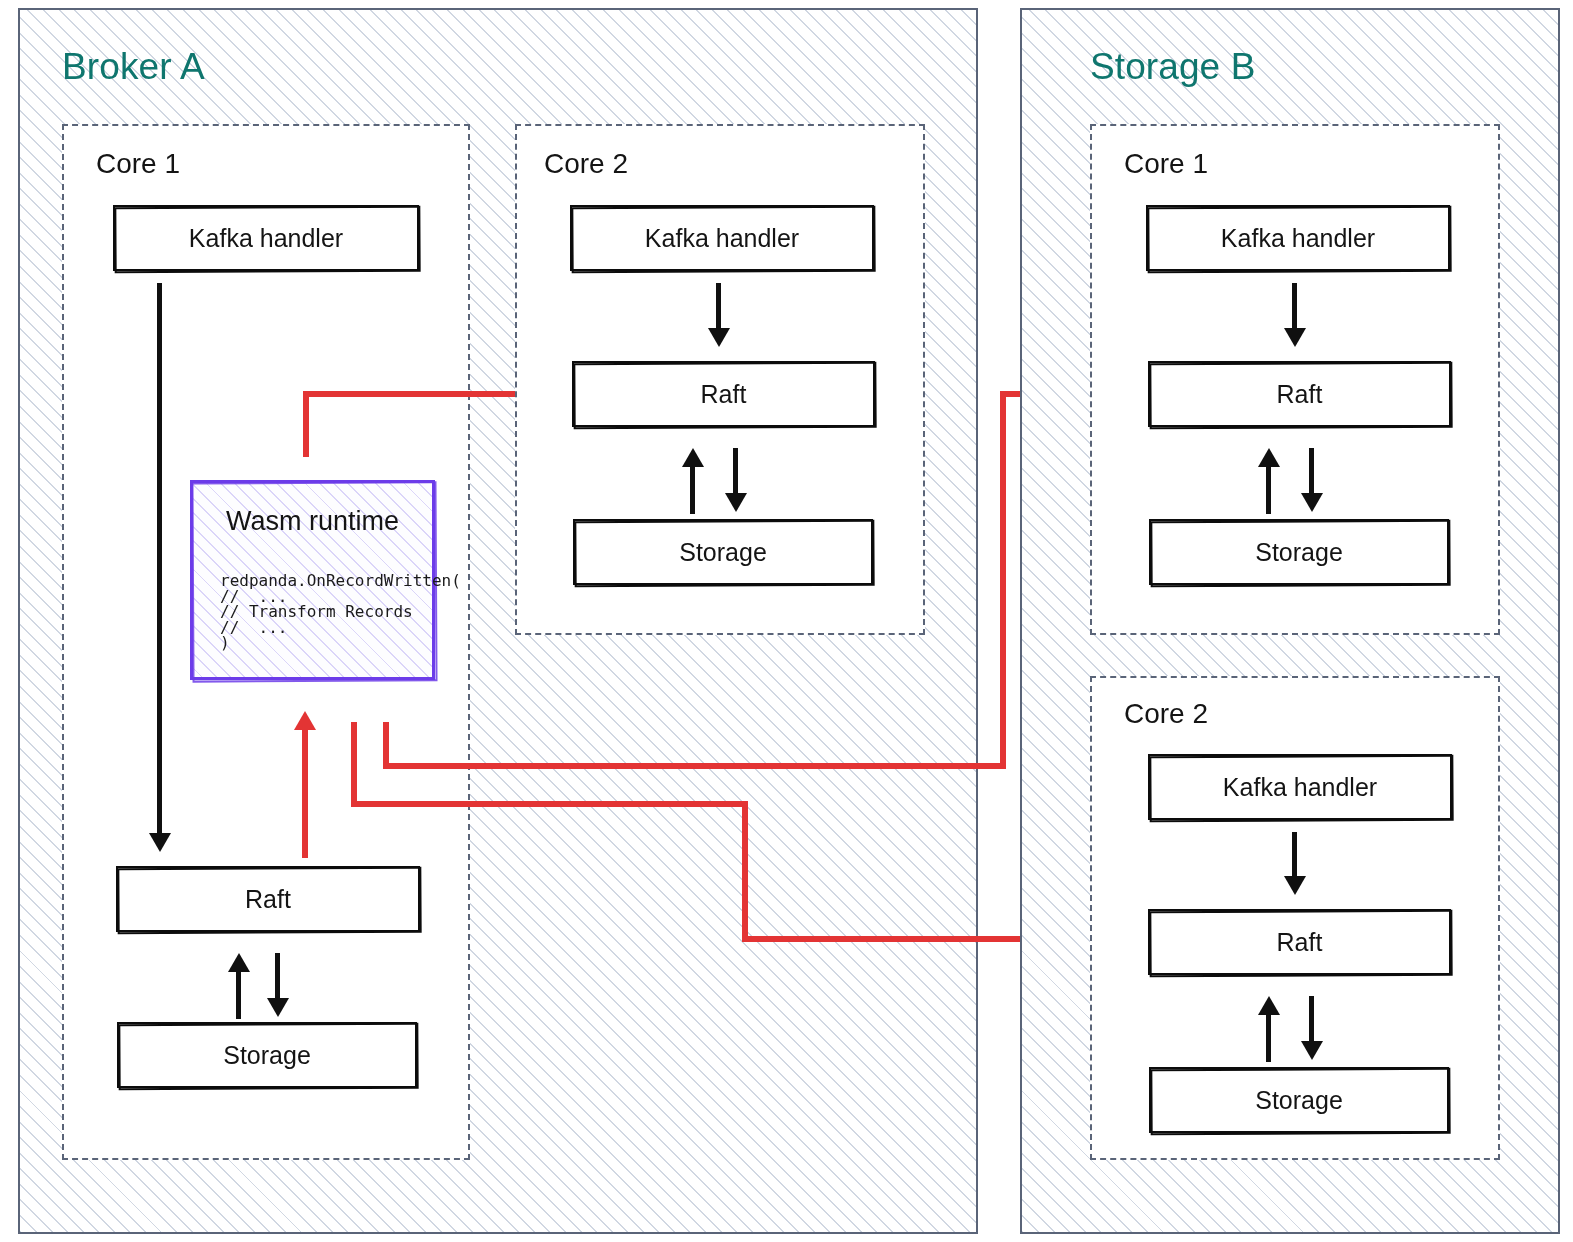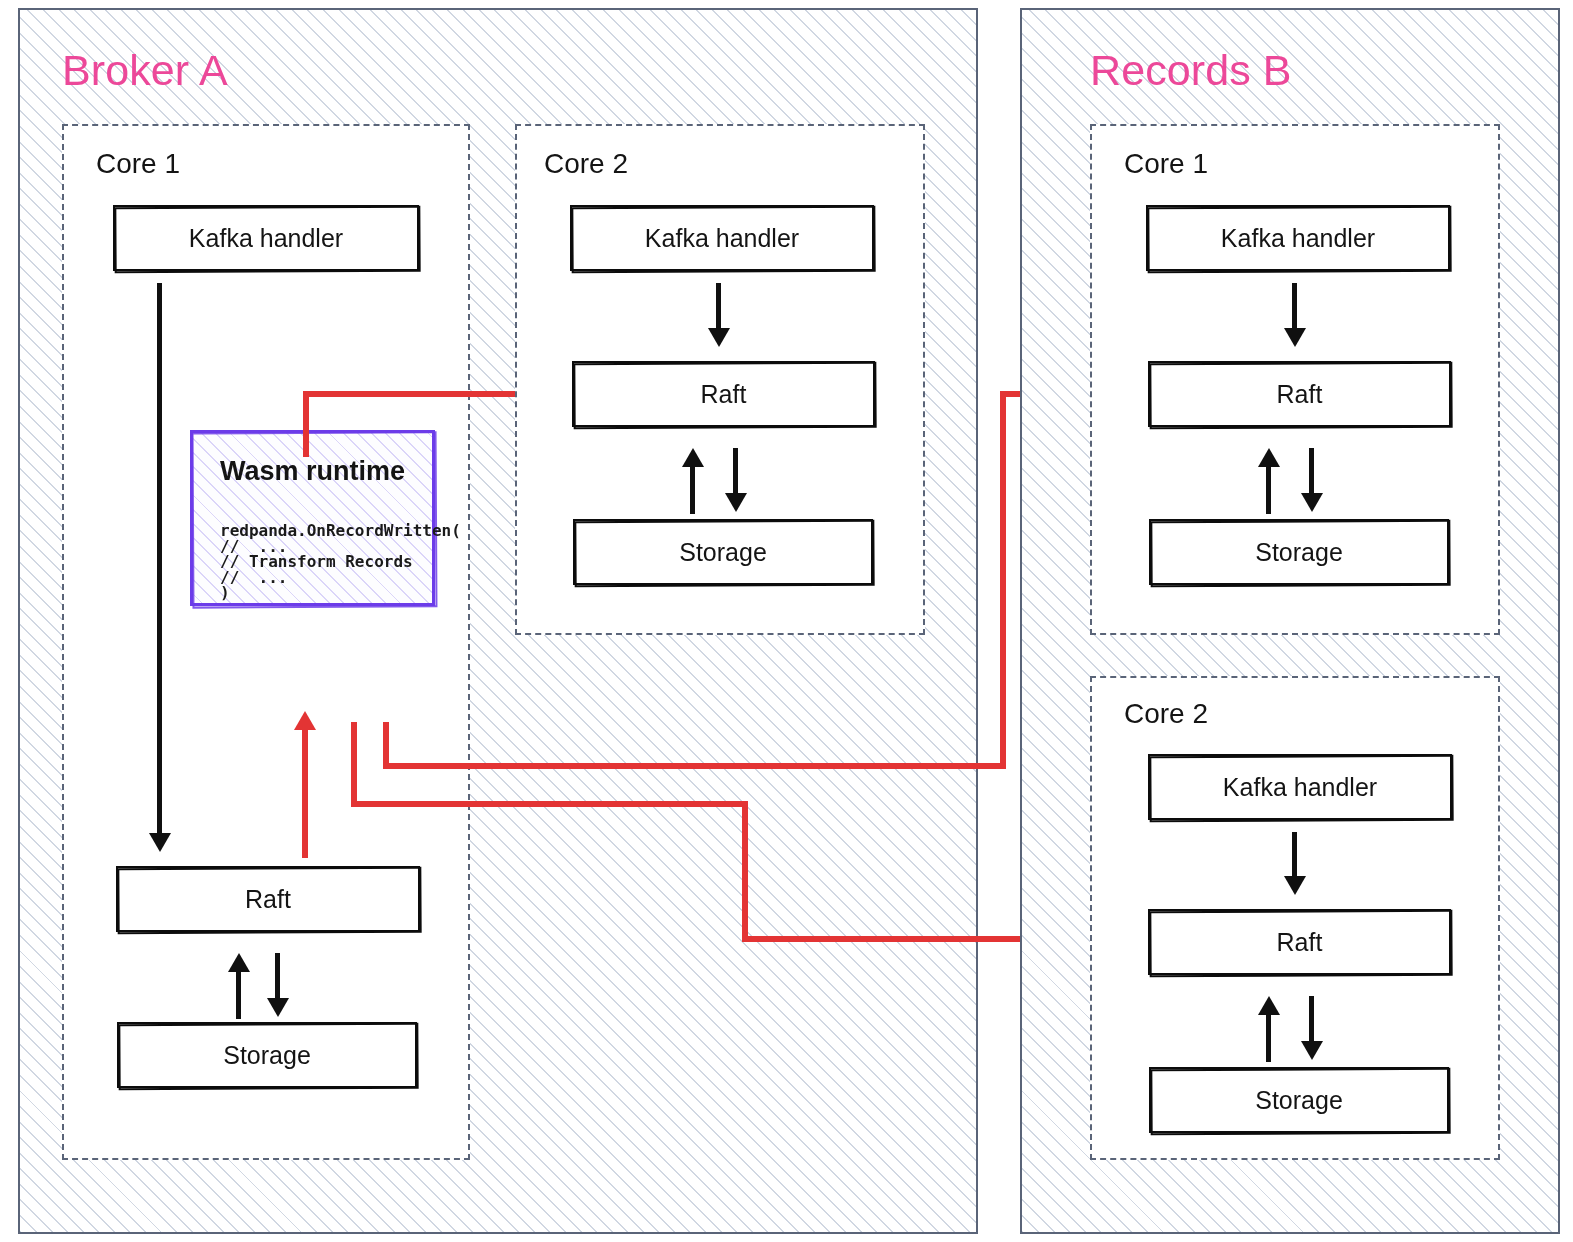--- a/index.html
+++ b/index.html
@@ -8,21 +8,21 @@
 
   .stage{position:absolute;left:0;top:0;width:1573px;height:1242px;}
 
   
   .broker{position:absolute;border:2px solid #5a6478;box-sizing:border-box;
     background-color:#ffffff;
     background-image:repeating-linear-gradient(45deg,
         rgba(170,182,202,.55) 0px,rgba(170,182,202,.55) 1.4px,
         rgba(255,255,255,0) 1.4px,rgba(255,255,255,0) 11px);
   }
-  .broker-title{position:absolute;font-size:43px;color:#ec4899;letter-spacing:.1px;
+  .broker-title{position:absolute;font-size:37px;color:#0f766e;letter-spacing:.1px;
     white-space:nowrap;}
 
   
   .core{position:absolute;box-sizing:border-box;background:#ffffff;
     border:2.5px dashed #5a6478;}
   .core-title{position:absolute;font-size:28px;color:#141414;white-space:nowrap;}
 
   
   .sbox{position:absolute;box-sizing:border-box;background:#fff;}
   .sbox .edge{position:absolute;left:0;top:0;width:100%;height:100%;
@@ -75,21 +75,21 @@
 
   <div class="sbox" style="left:113px;top:205px;width:306px;height:66px;">
     <div class="edge"></div>
     <div class="edge b"></div>
     <div class="lbl">Kafka handler</div>
   </div>
 
   <div class="vline" style="left:157px;top:283px;width:5px;height:552px;"></div>
   <div class="ahead down" style="left:149px;top:833px;"></div>
 
-  <div class="wasm" style="left:190px;top:430px;width:245px;height:176px;font-weight:bold;">
+  <div class="wasm" style="left:190px;top:480px;width:245px;height:200px;">
     <div class="edge"></div>
     <div class="edge b"></div>
     <div class="wasm-title">Wasm runtime</div>
     <div class="wasm-code">redpanda.OnRecordWritten(
 //  ...
 // Transform Records
 //  ...
 )</div>
   </div>
 
@@ -152,21 +152,21 @@
   <div class="vline" style="left:733px;top:448px;width:5px;height:47px;"></div>
   <div class="ahead down" style="left:725px;top:493px;"></div>
 
   <div class="sbox" style="left:573px;top:519px;width:300px;height:66px;">
     <div class="edge"></div>
     <div class="edge b"></div>
     <div class="lbl">Storage</div>
   </div>
 
   <div class="broker" style="left:1020px;top:8px;width:540px;height:1226px;"></div>
-  <div class="broker-title" style="left:1090px;top:46px;">Records B</div>
+  <div class="broker-title" style="left:1090px;top:46px;">Storage B</div>
 
   <div class="core" style="left:1090px;top:124px;width:410px;height:511px;"></div>
   <div class="core-title" style="left:1124px;top:148px;">Core 1</div>
 
   <div class="sbox" style="left:1146px;top:205px;width:304px;height:66px;">
     <div class="edge"></div>
     <div class="edge b"></div>
     <div class="lbl">Kafka handler</div>
   </div>
 

